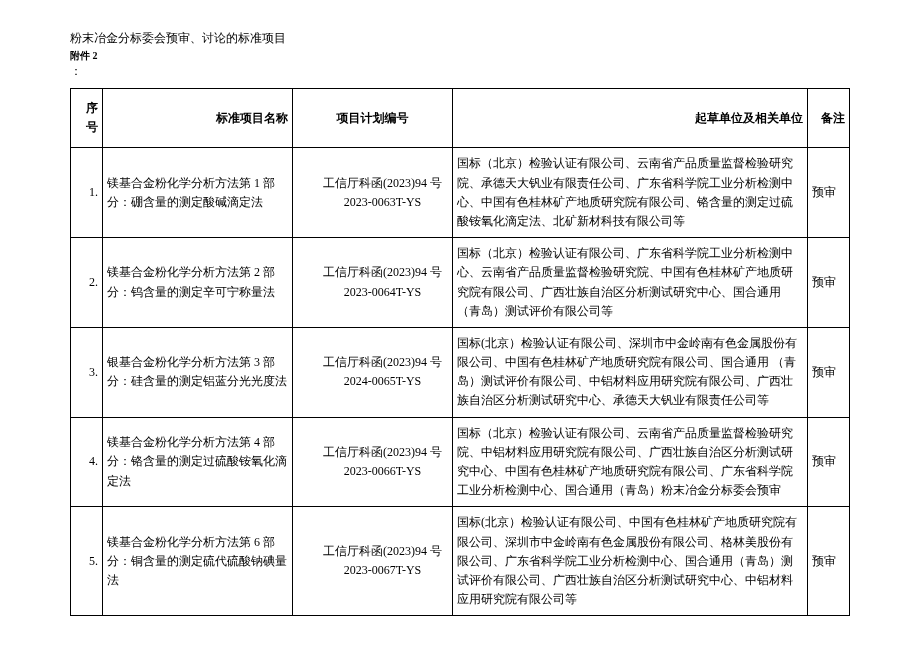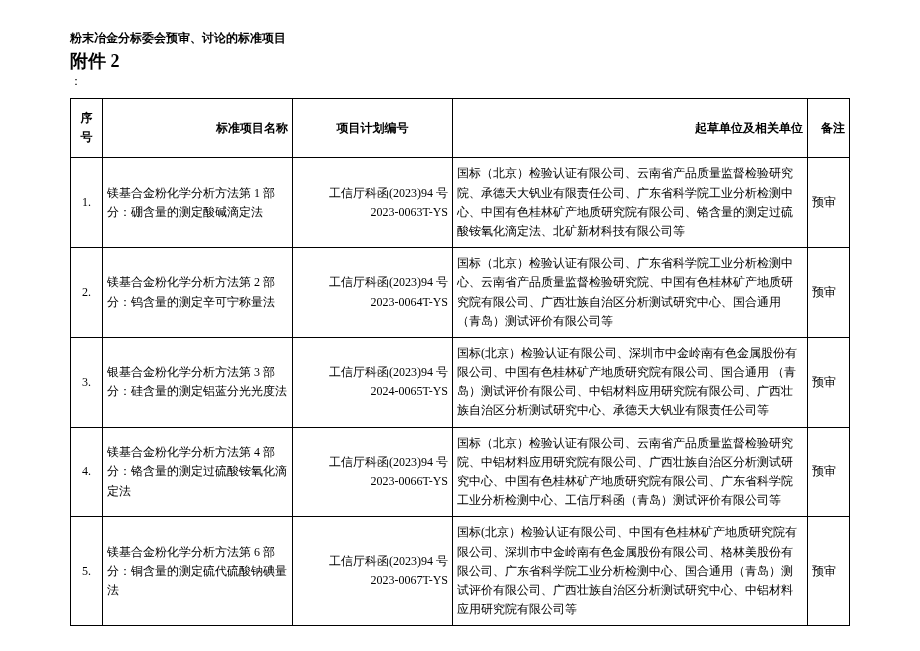--- a/index.html
+++ b/index.html
@@ -12,24 +12,24 @@
       background: #ffffff;
       padding: 30px 70px;
       font-size: 12px;
       color: #000;
     }
     .header {
       margin-bottom: 4px;
     }
     .doc-title {
       font-size: 12px;
-      font-weight: bold;
+      font-weight: normal;
     }
     .attachment-label {
-      font-size: 18px;
+      font-size: 10px;
       font-weight: bold;
       margin-top: 2px;
     }
     .colon {
       font-size: 12px;
       margin-bottom: 8px;
     }
     table {
       border-collapse: collapse;
       width: 100%;
@@ -42,42 +42,42 @@
       font-size: 12px;
       line-height: 1.6;
     }
     th {
       text-align: right;
       font-weight: bold;
       padding: 10px 4px;
     }
     .col-seq {
       width: 32px;
-      text-align: center;
+      text-align: right;
       padding-left: 4px;
     }
     .col-name {
       width: 190px;
     }
     .col-plan {
       width: 160px;
       text-align: center;
       margin-left: 16px;
     }
     .col-units {
       width: auto;
     }
     .col-note {
       width: 42px;
     }
     td.cell-name {
       text-align: left;
     }
     td.cell-plan {
-      text-align: right;
+      text-align: center;
       padding-left: 24px;
     }
     td.cell-units {
       text-align: left;
     }
   </style>
 </head>
 <body>
 
 <div class="header">
@@ -117,21 +117,21 @@
       <td class="col-name cell-name">银基合金粉化学分析方法第 3 部分：硅含量的测定铝蓝分光光度法</td>
       <td class="col-plan cell-plan">工信厅科函(2023)94 号 2024-0065T-YS</td>
       <td class="col-units cell-units">国标(北京）检验认证有限公司、深圳市中金岭南有色金属股份有限公司、中国有色桂林矿产地质研究院有限公司、国合通用
 （青岛）测试评价有限公司、中铝材料应用研究院有限公司、广西壮族自治区分析测试研究中心、承德天大钒业有限责任公司等</td>
       <td class="col-note">预审</td>
     </tr>
     <tr>
       <td class="col-seq">4.</td>
       <td class="col-name cell-name">镁基合金粉化学分析方法第 4 部分：铬含量的测定过硫酸铵氧化滴定法</td>
       <td class="col-plan cell-plan">工信厅科函(2023)94 号 2023-0066T-YS</td>
-      <td class="col-units cell-units">国标（北京）检验认证有限公司、云南省产品质量监督检验研究院、中铝材料应用研究院有限公司、广西壮族自治区分析测试研究中心、中国有色桂林矿产地质研究院有限公司、广东省科学院工业分析检测中心、工信厅科函（青岛）测试评价有限公司等</td>
+      <td class="col-units cell-units">国标（北京）检验认证有限公司、云南省产品质量监督检验研究院、中铝材料应用研究院有限公司、广西壮族自治区分析测试研究中心、中国有色桂林矿产地质研究院有限公司、广东省科学院工业分析检测中心、国合通用（青岛）粉末冶金分标委会预审</td>
       <td class="col-note">预审</td>
     </tr>
     <tr>
       <td class="col-seq">5.</td>
       <td class="col-name cell-name">镁基合金粉化学分析方法第 6 部分：铜含量的测定硫代硫酸钠碘量法</td>
       <td class="col-plan cell-plan">工信厅科函(2023)94 号 2023-0067T-YS</td>
       <td class="col-units cell-units">国标(北京）检验认证有限公司、中国有色桂林矿产地质研究院有限公司、深圳市中金岭南有色金属股份有限公司、格林美股份有限公司、广东省科学院工业分析检测中心、国合通用（青岛）测试评价有限公司、广西壮族自治区分析测试研究中心、中铝材料应用研究院有限公司等</td>
       <td class="col-note">预审</td>
     </tr>
   </tbody>

